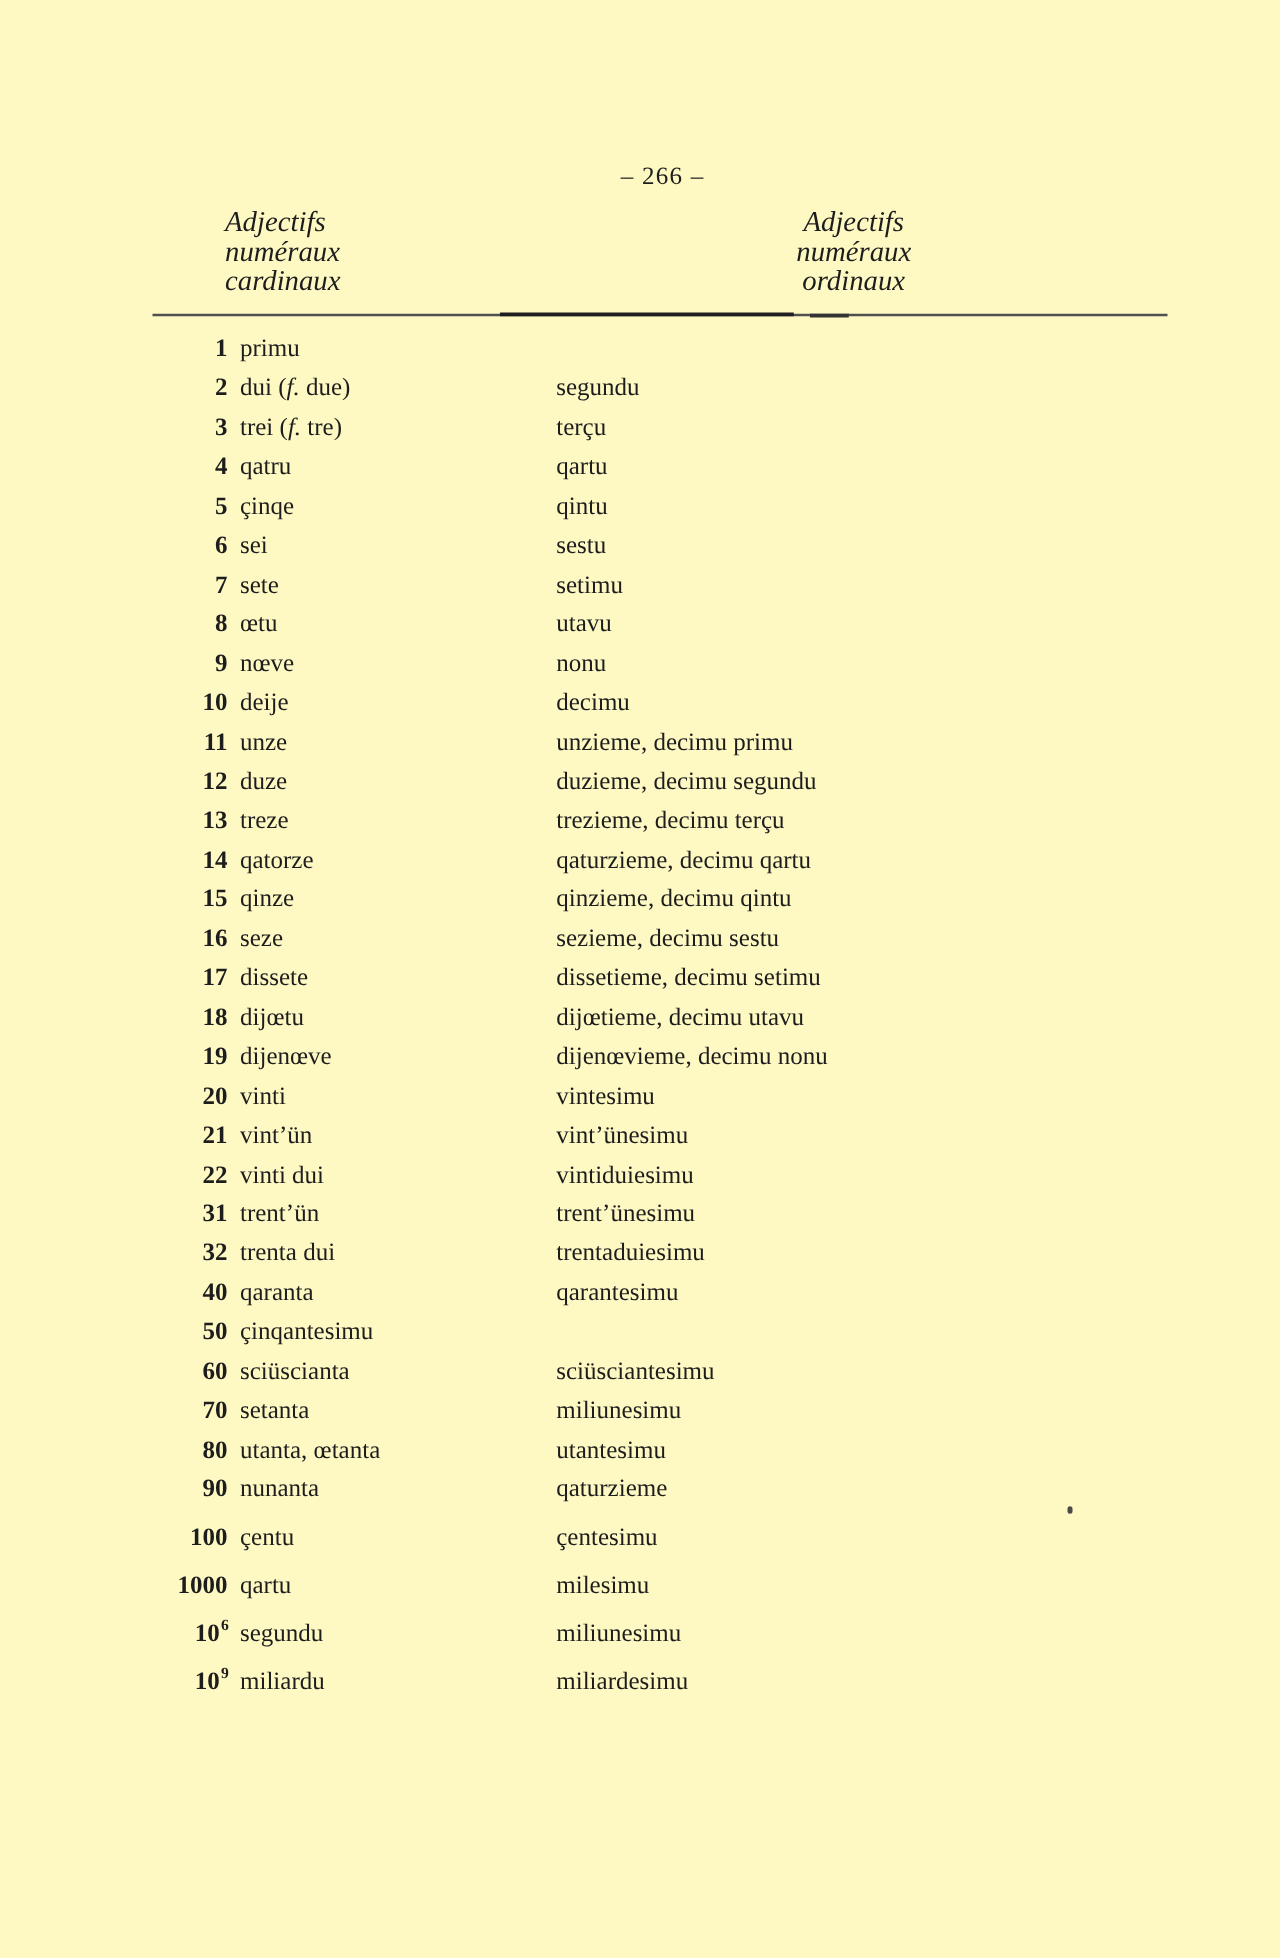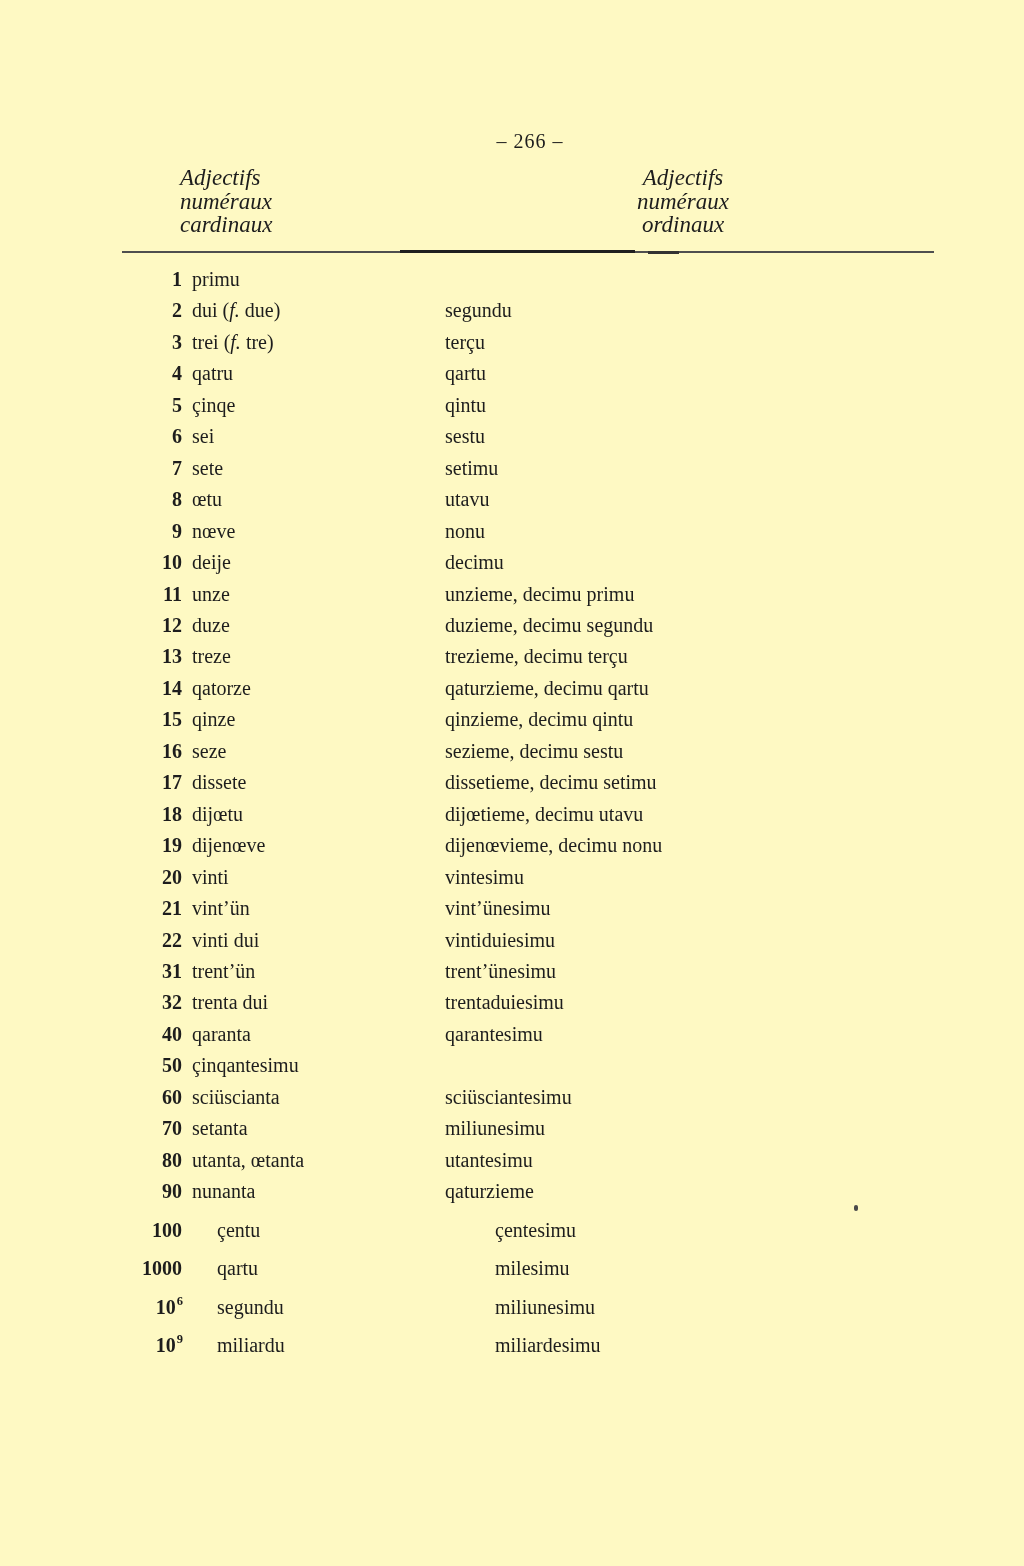--- a/index.html
+++ b/index.html
@@ -72,21 +72,20 @@
     width: 840px;
     font-size: 20px;
     line-height: 31.45px;
   }
   .row {
     display: flex;
     align-items: baseline;
   }
   .row.spaced {
     margin-top: 7px;
-    gap: 25px;
   }
   .num {
     flex: none;
     width: 61px;
     margin-right: 9px;
     text-align: right;
     font-weight: 700;
     white-space: nowrap;
   }
   .num sup {

